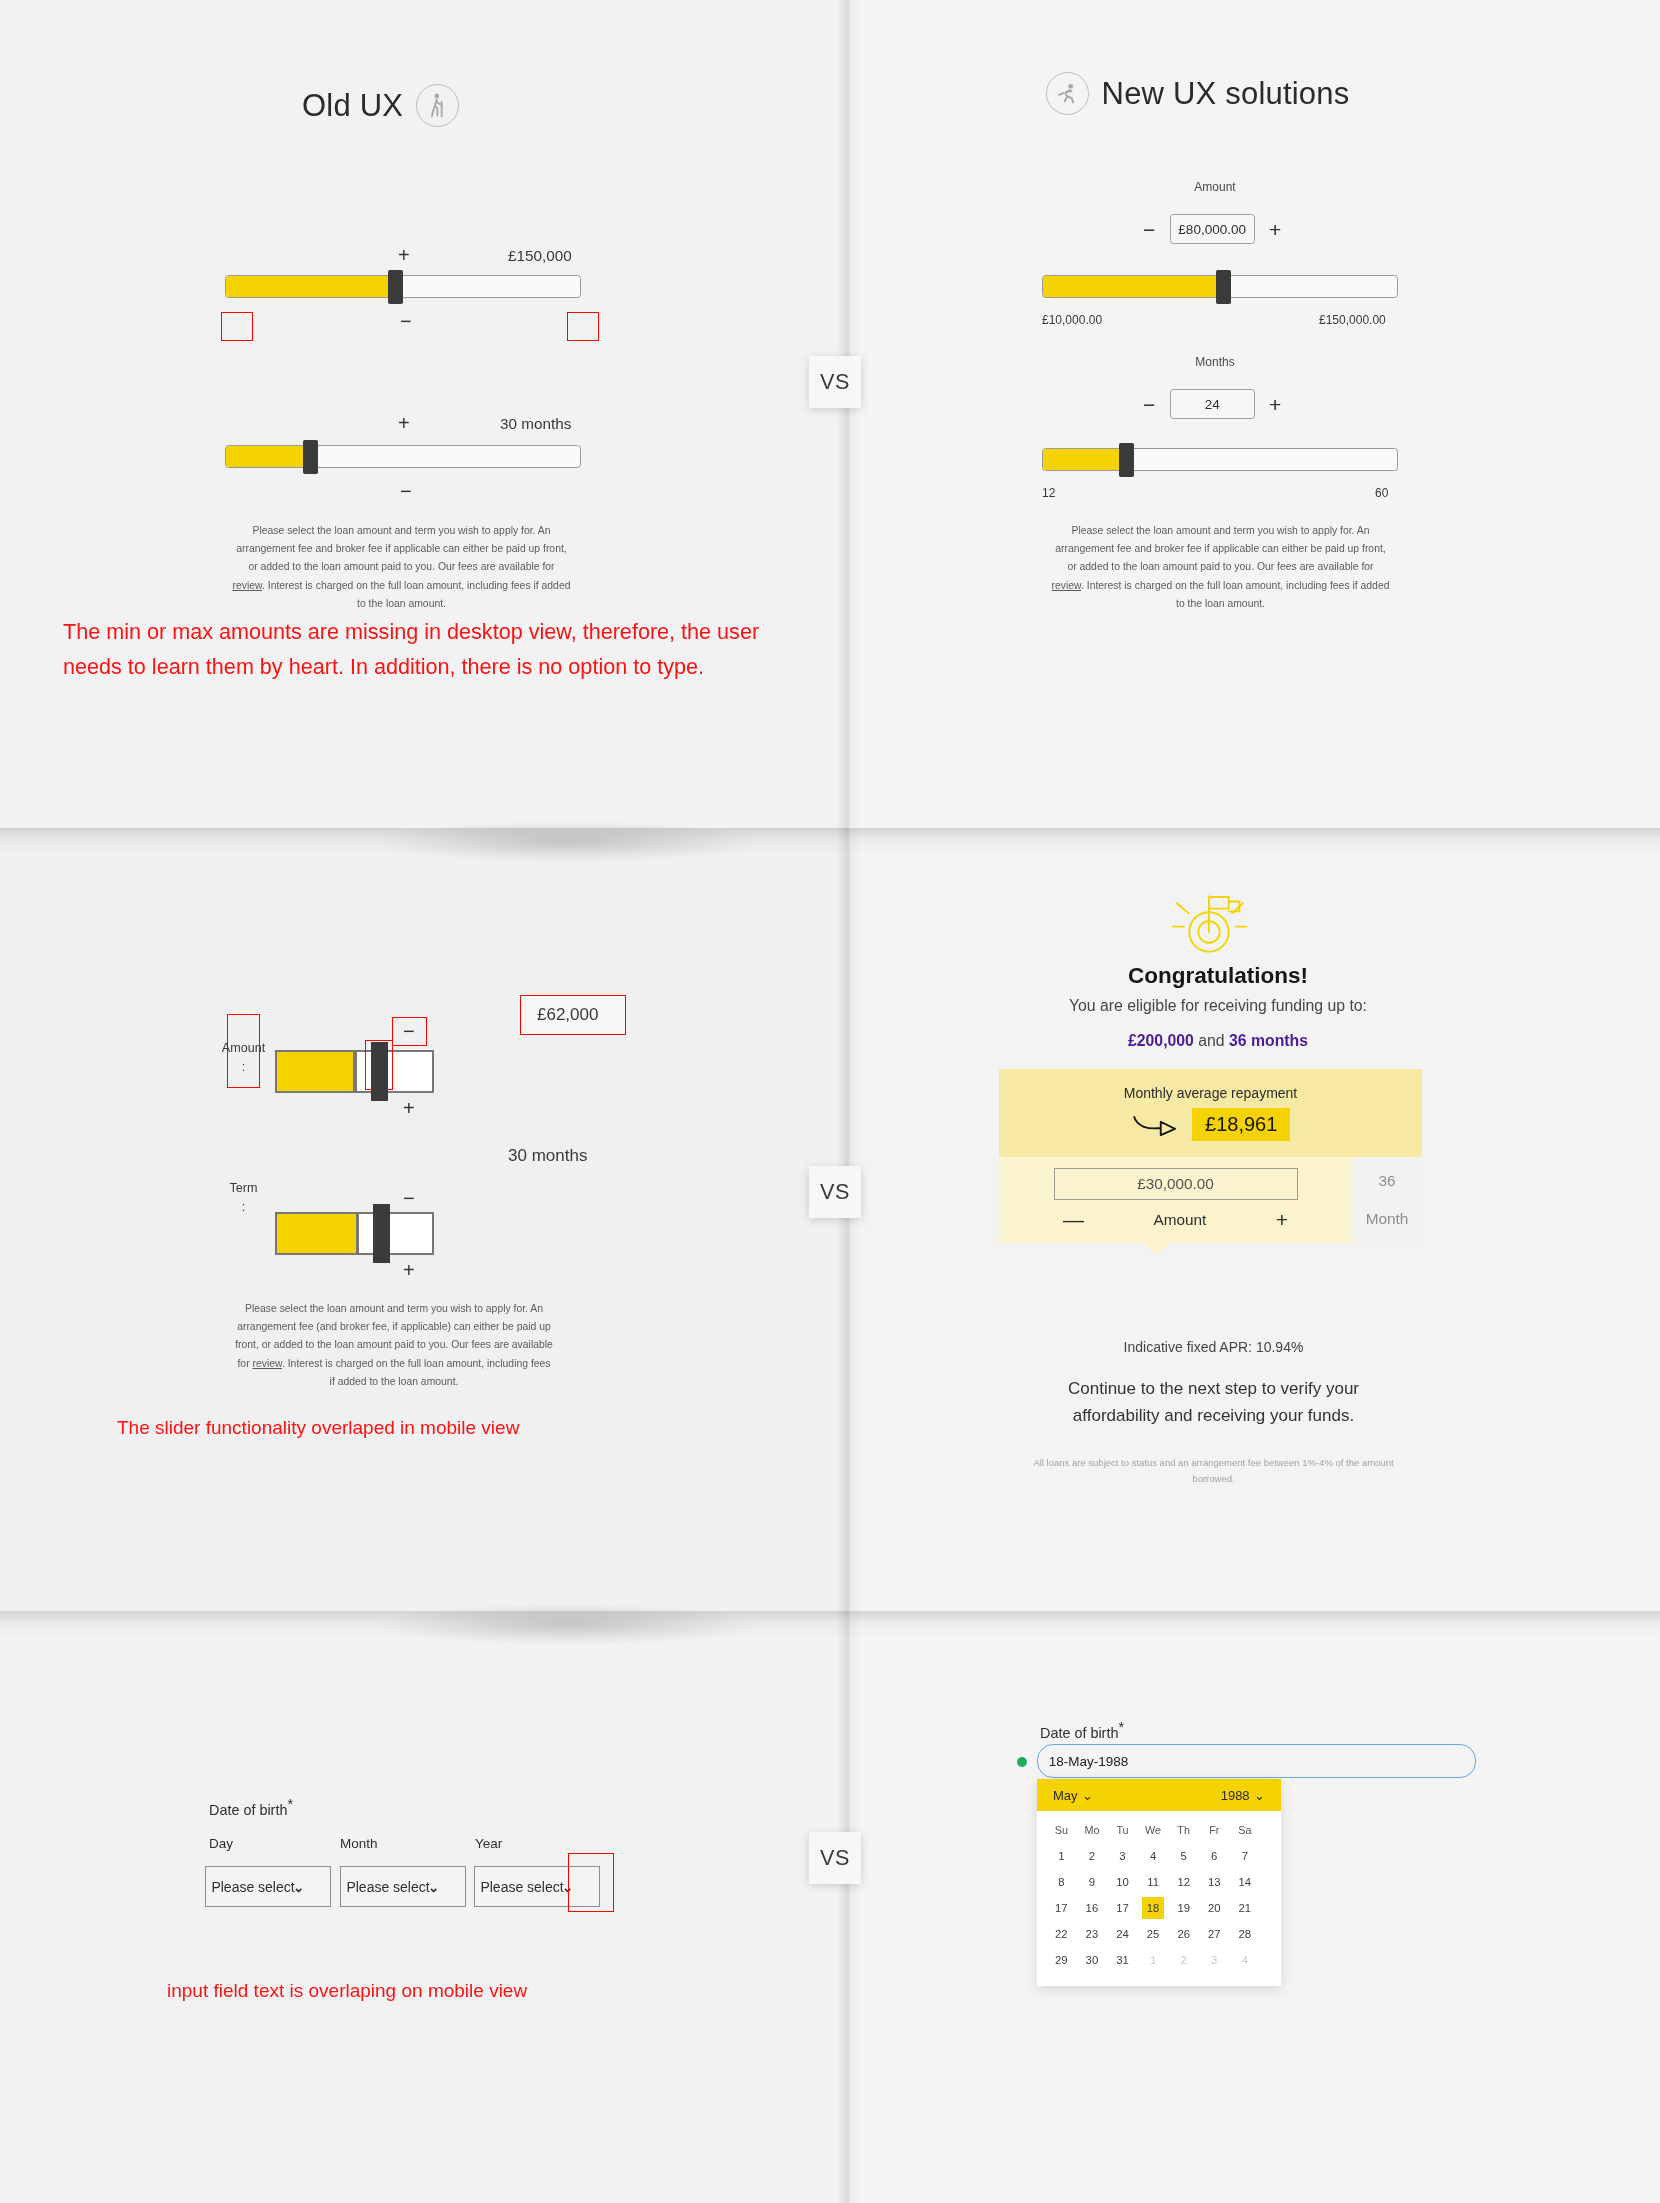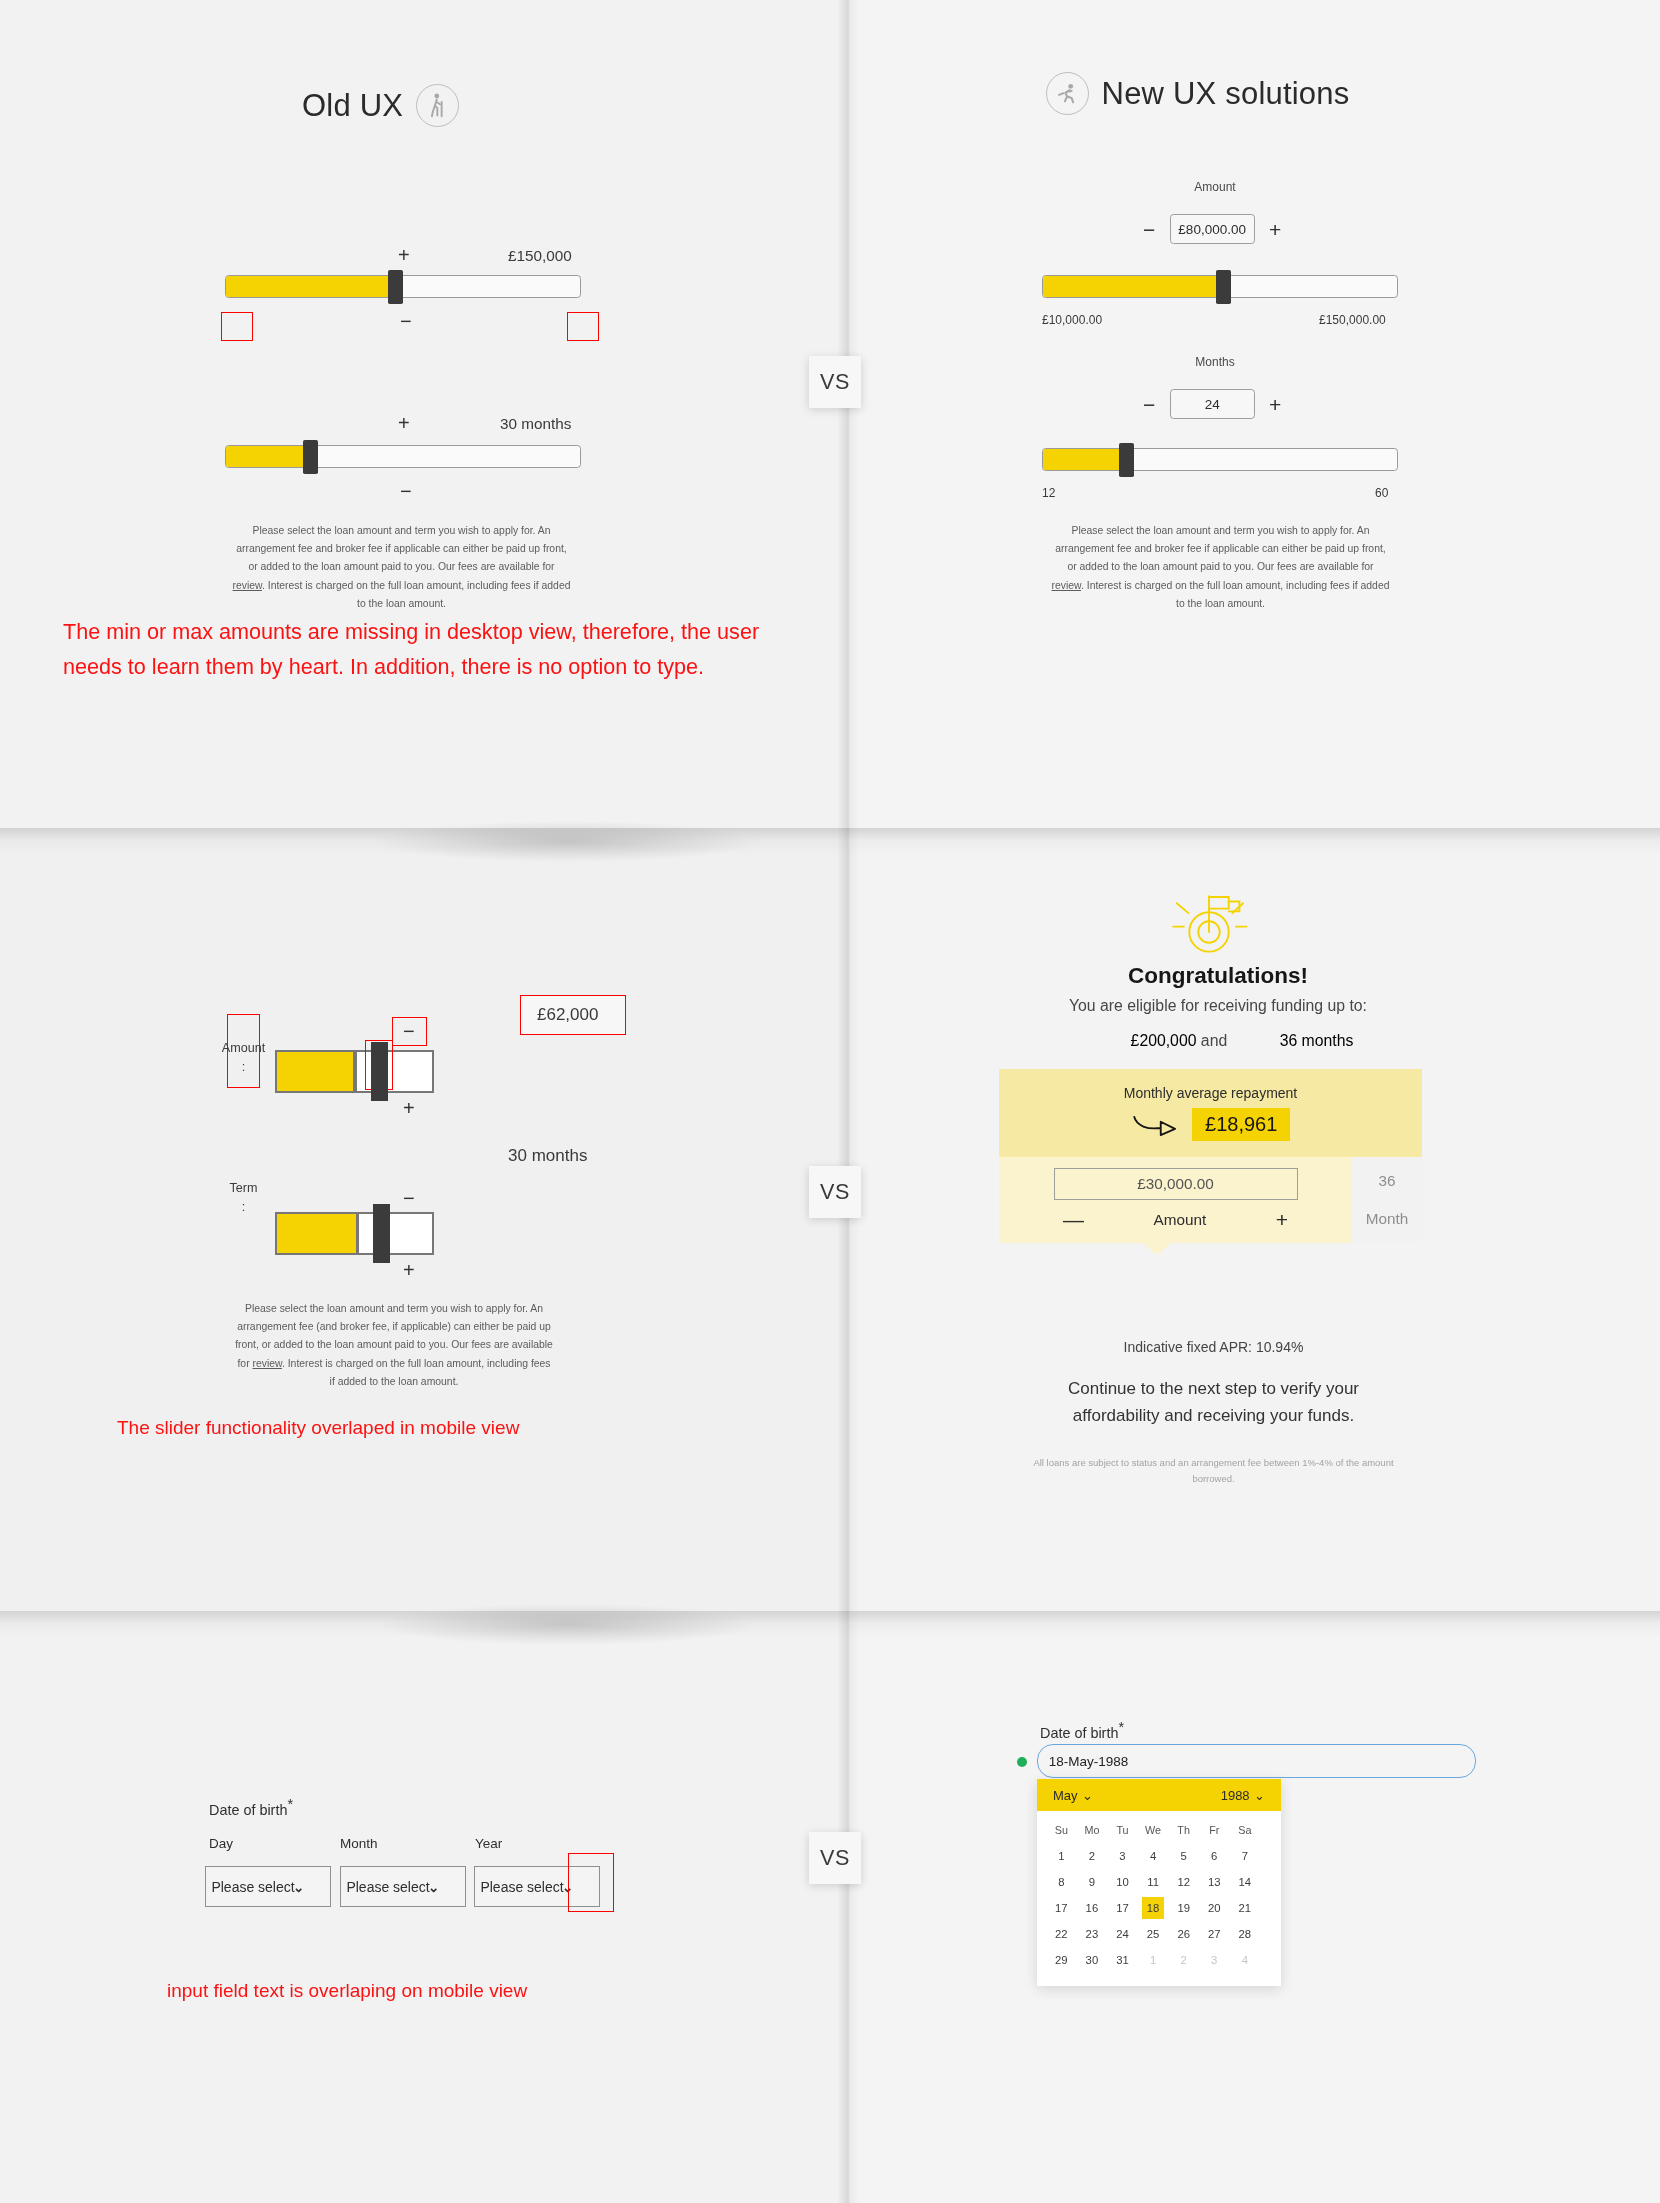--- a/index.html
+++ b/index.html
@@ -105,21 +105,21 @@
   }
   .m-fill { position: absolute; left: 0; top: 0; bottom: 0; background: #f5d302; }
   .m-thumb { position: absolute; width: 17px; background: #3b3b3b; }
   .m-side-label { position: absolute; font-size: 12.6px; color: #3a3a3a; text-align: center; line-height: 1.5; }
   .m-val { position: absolute; font-size: 17px; color: #3a3a3a; }
 
   
   .congrats-title { position: absolute; width: 100%; text-align: center; font-size: 22.5px; color: #161616; font-weight: 600; }
   .congrats-sub { position: absolute; width: 100%; text-align: center; font-size: 15.8px; color: #474747; }
   .congrats-amt { position: absolute; width: 100%; text-align: center; font-size: 15.8px; color: #474747; }
-  .congrats-amt b { color: #000000; font-weight: 400; margin-left: 48px; }
+  .congrats-amt b { color: #4c1d95; font-weight: 700; }
 
   .repay-card { position: absolute; }
   .repay-top {
     background: #f6e9a3; height: 88px; display: flex; flex-direction: column;
     align-items: center; justify-content: center; gap: 7.2px;
   }
   .repay-top .rt-label { font-size: 14px; color: #2c2c2c; }
   .repay-row { display: flex; align-items: center; gap: 14.4px; }
   .repay-chip {
     background: #f5d302; padding: 5.4px 12.6px; font-size: 20px; color: #161616; font-weight: 500;

